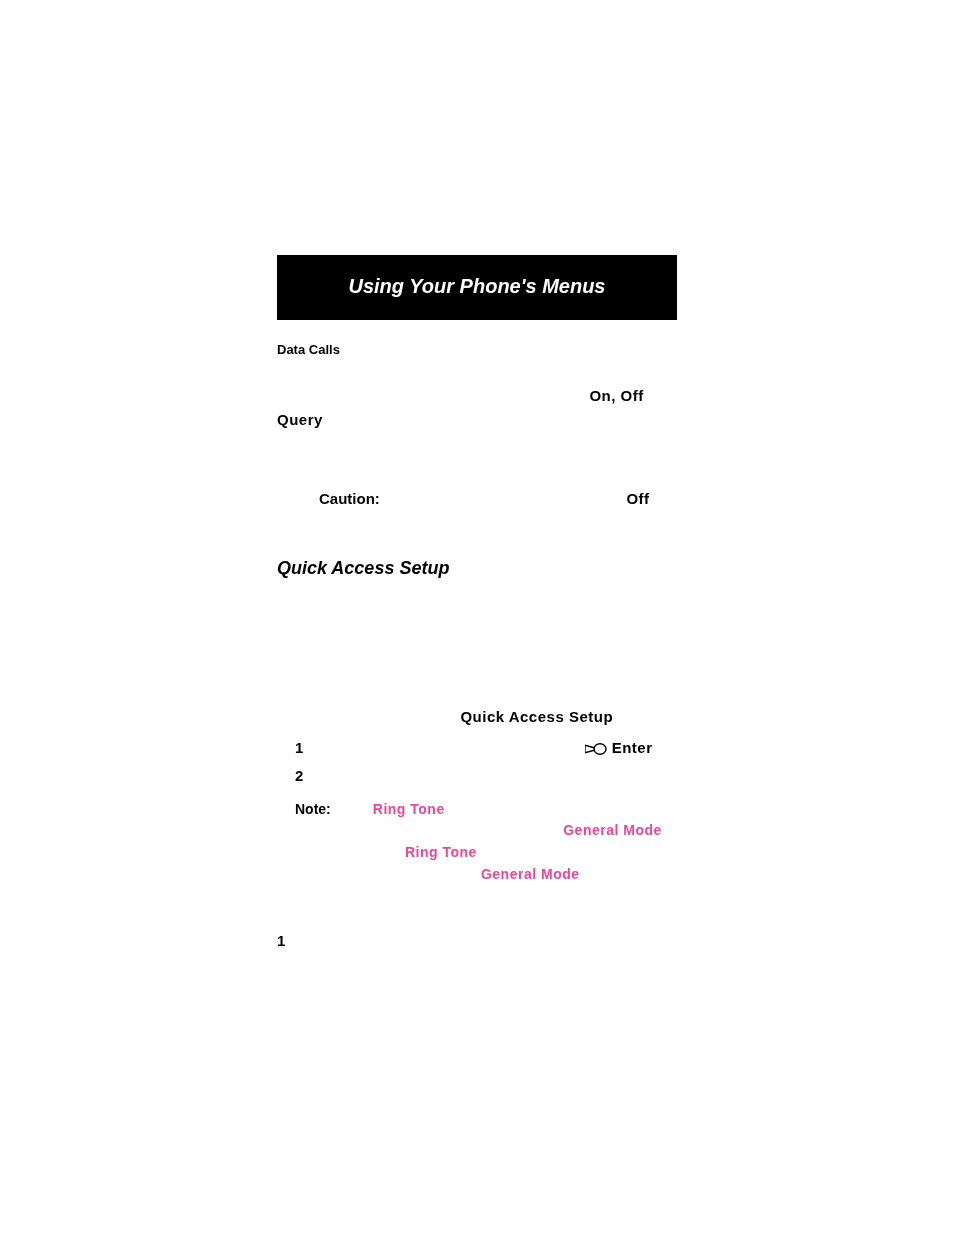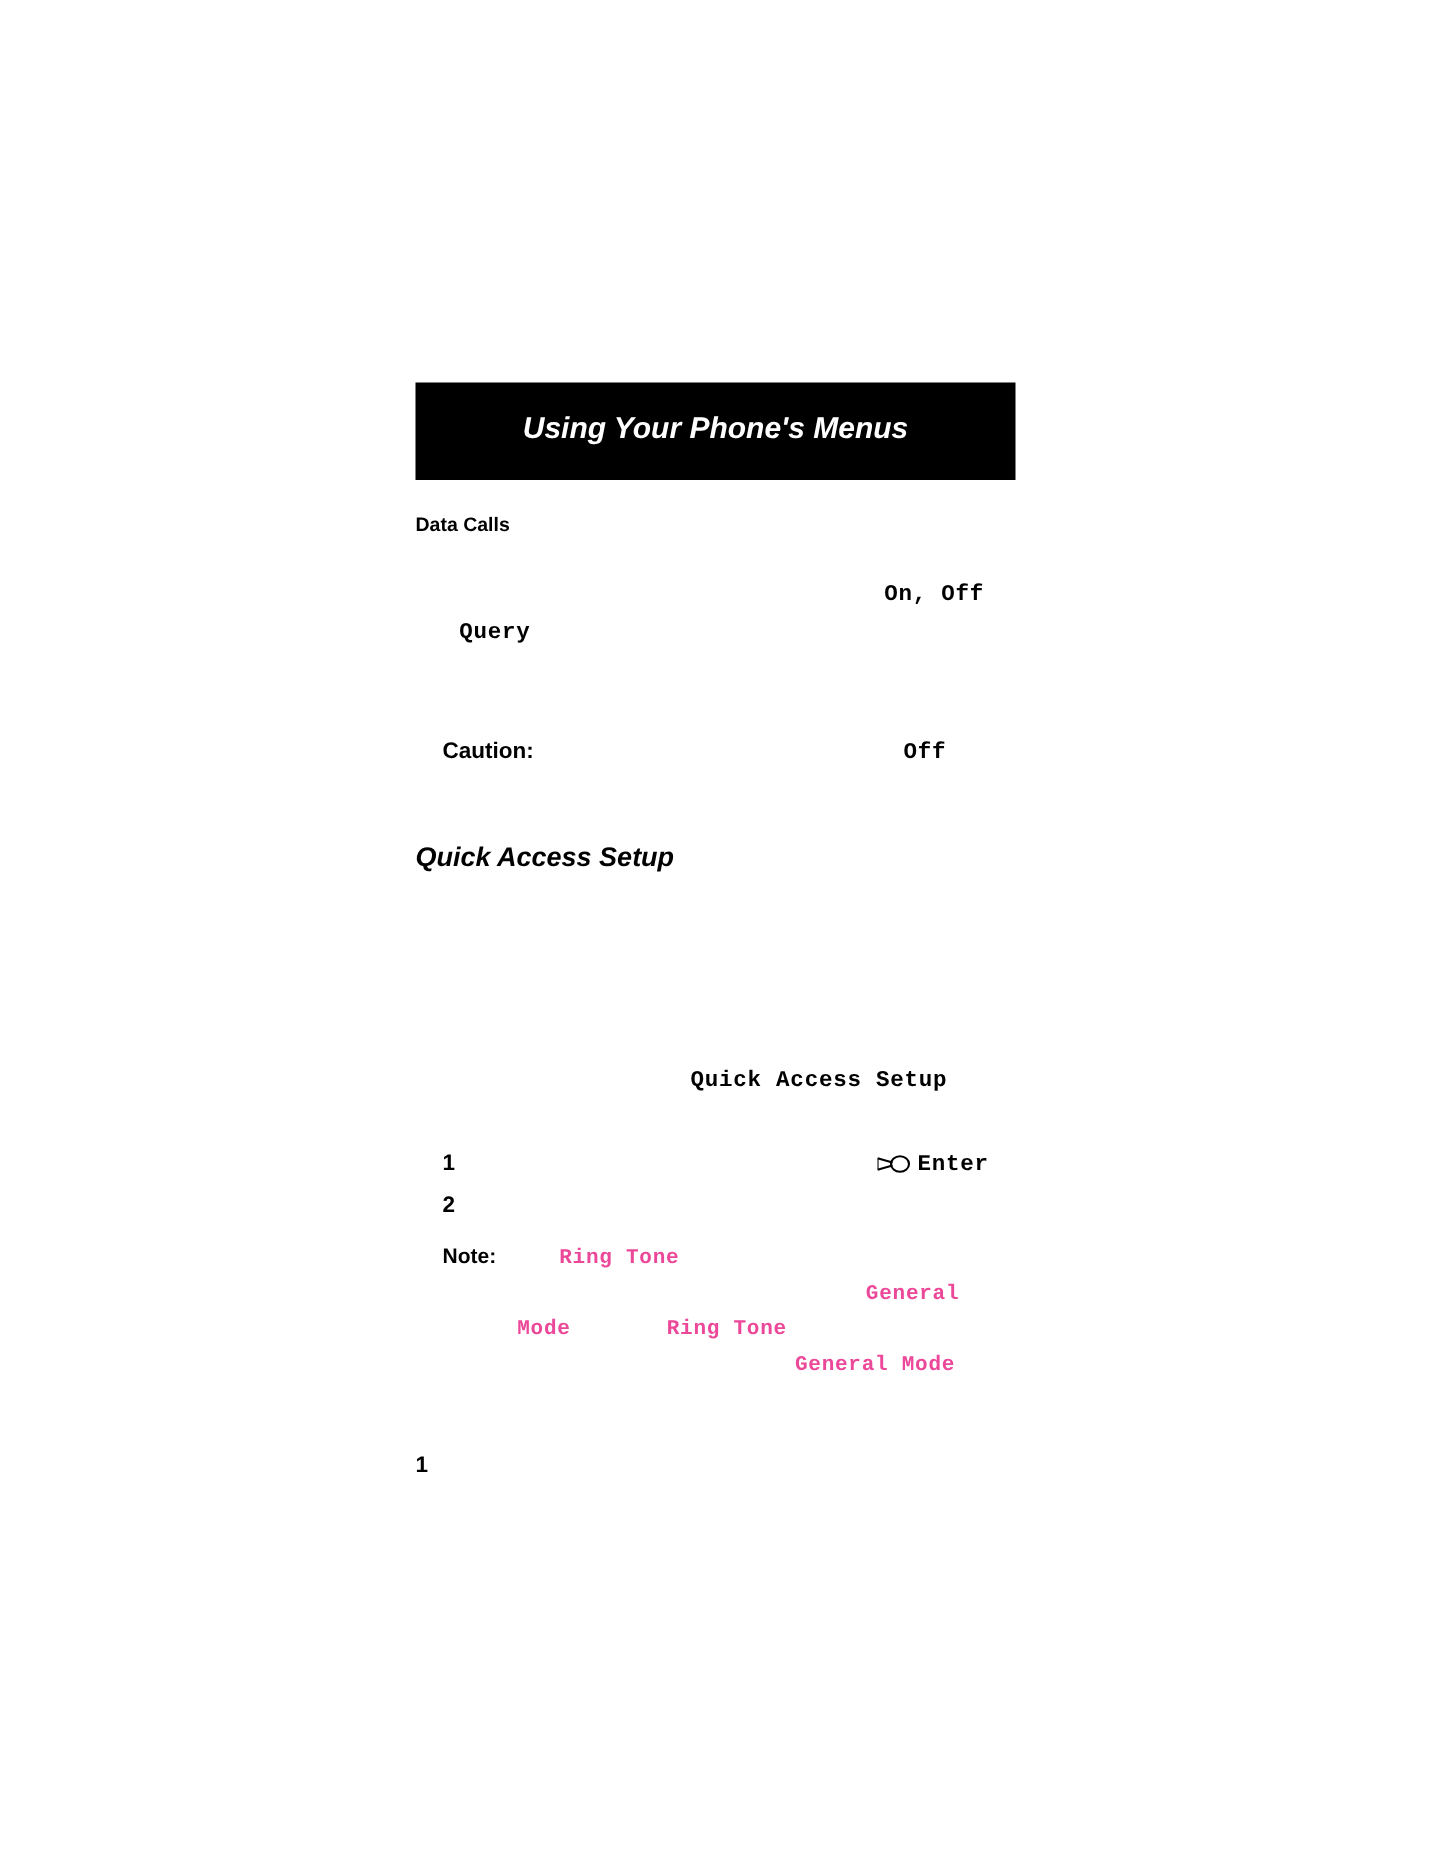--- a/index.html
+++ b/index.html
@@ -41,26 +41,26 @@
 
   .p {
     font-size: 15px;
     line-height: 1.55;
     color: #fff;           
     margin-bottom: 4px;
   }
   .p .mono, .p .bold, .p .icon { color: #000; }  
 
   .mono {
-    font-family: Liberation Mono, monospace;
+    font-family: Liberation Sans, sans-serif;
     font-weight: bold;
     letter-spacing: 0.5px;
   }
 
-  .bold { font-weight: bold; }
+  .bold { font-weight: bold; margin-left: 24px; }
 
   .indent-block { padding-left: 18px; margin-top: 6px; }
 
   .num-list {
     margin-top: 8px;
     padding-left: 18px;
   }
   .num-item {
     display: flex;
     gap: 8px;

